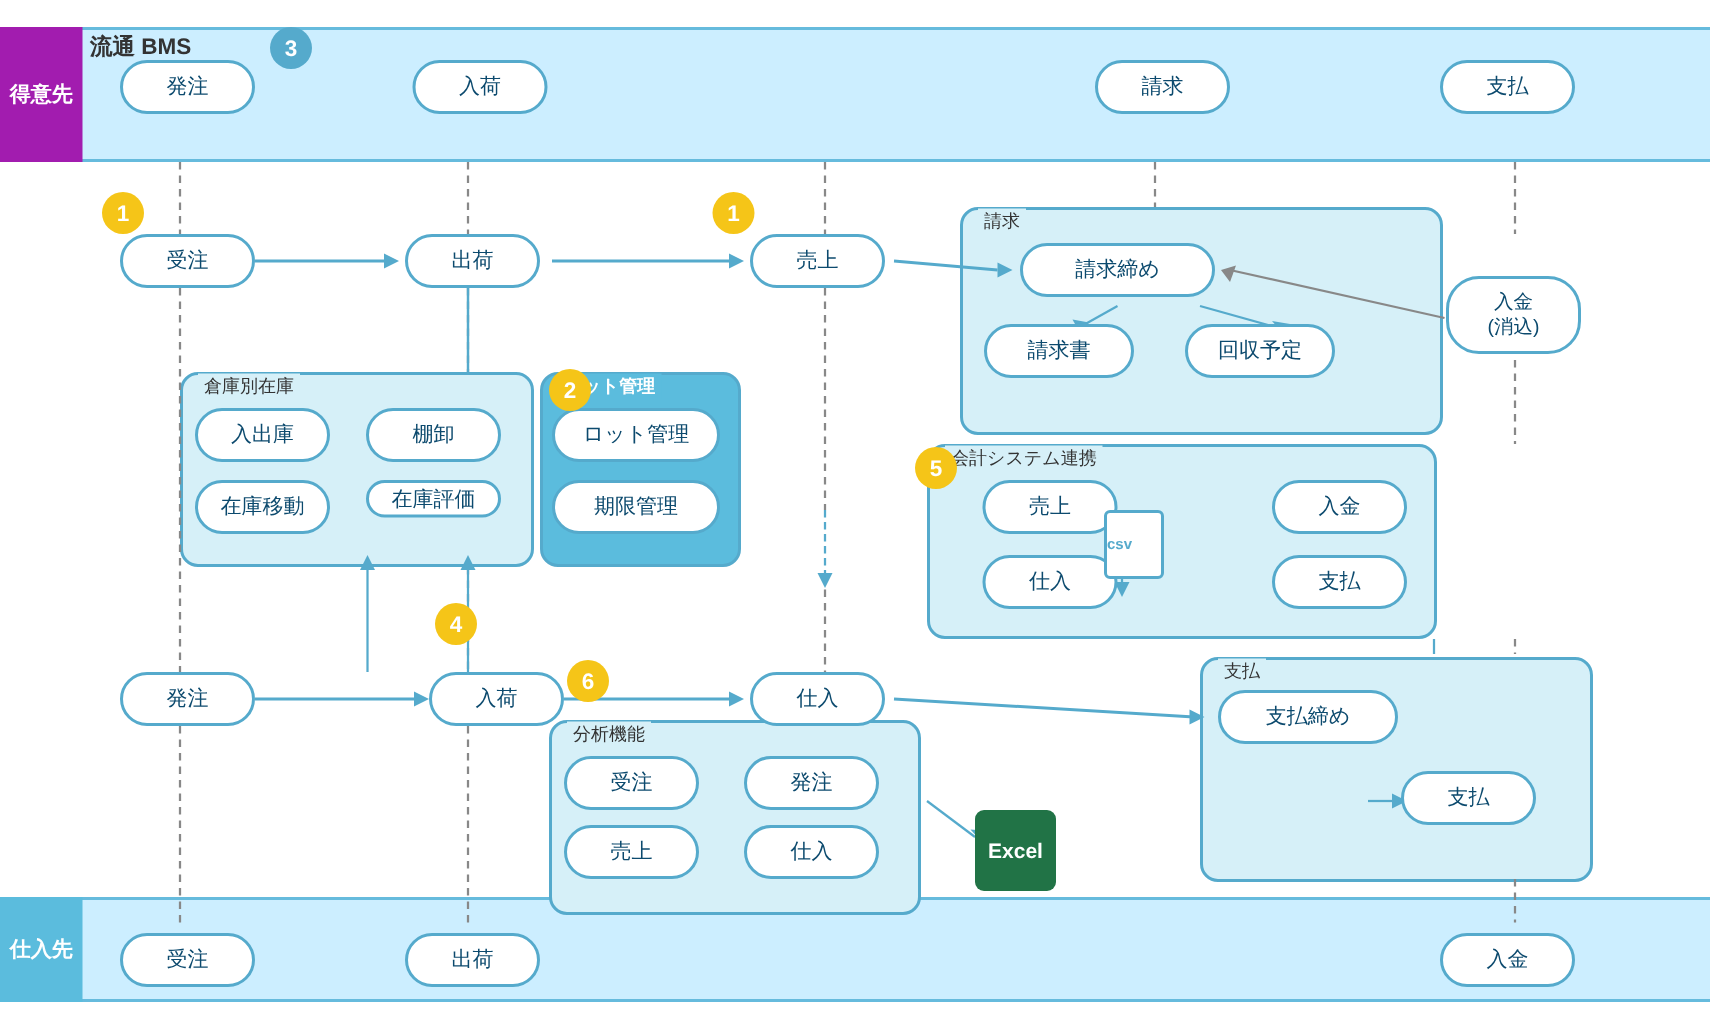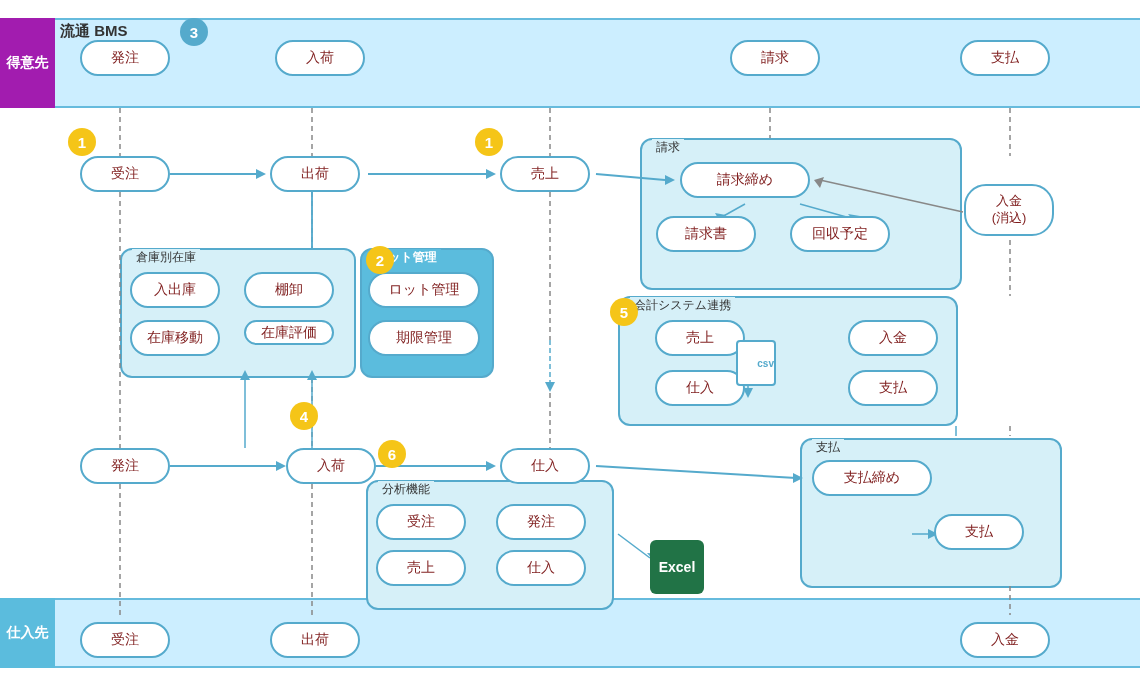--- a/index.html
+++ b/index.html
@@ -87,21 +87,21 @@
     
     .box {
       position: absolute;
       background: white;
       border: 2px solid #55aacc;
       border-radius: 22px;
       display: flex;
       align-items: center;
       justify-content: center;
       font-size: 14px;
-      color: #7f1d1d;
+      color: #0c4a6e;
       font-weight: normal;
       z-index: 5;
       cursor: default;
     }
     .box-medium {
       width: 100px;
       height: 38px;
       font-size: 14px;
     }
 
@@ -144,21 +144,21 @@
     }
 
     
     .csv-icon {
       position: absolute;
       width: 40px;
       height: 46px;
       z-index: 5;
       display: flex;
       flex-direction: column;
-      align-items: flex-end;
+      align-items: flex-start;
       justify-content: center;
       background: white;
       border: 2px solid #55aacc;
       border-radius: 4px;
       font-size: 11px;
       font-weight: bold;
       color: #333;
     }
     .excel-icon {
       position: absolute;

